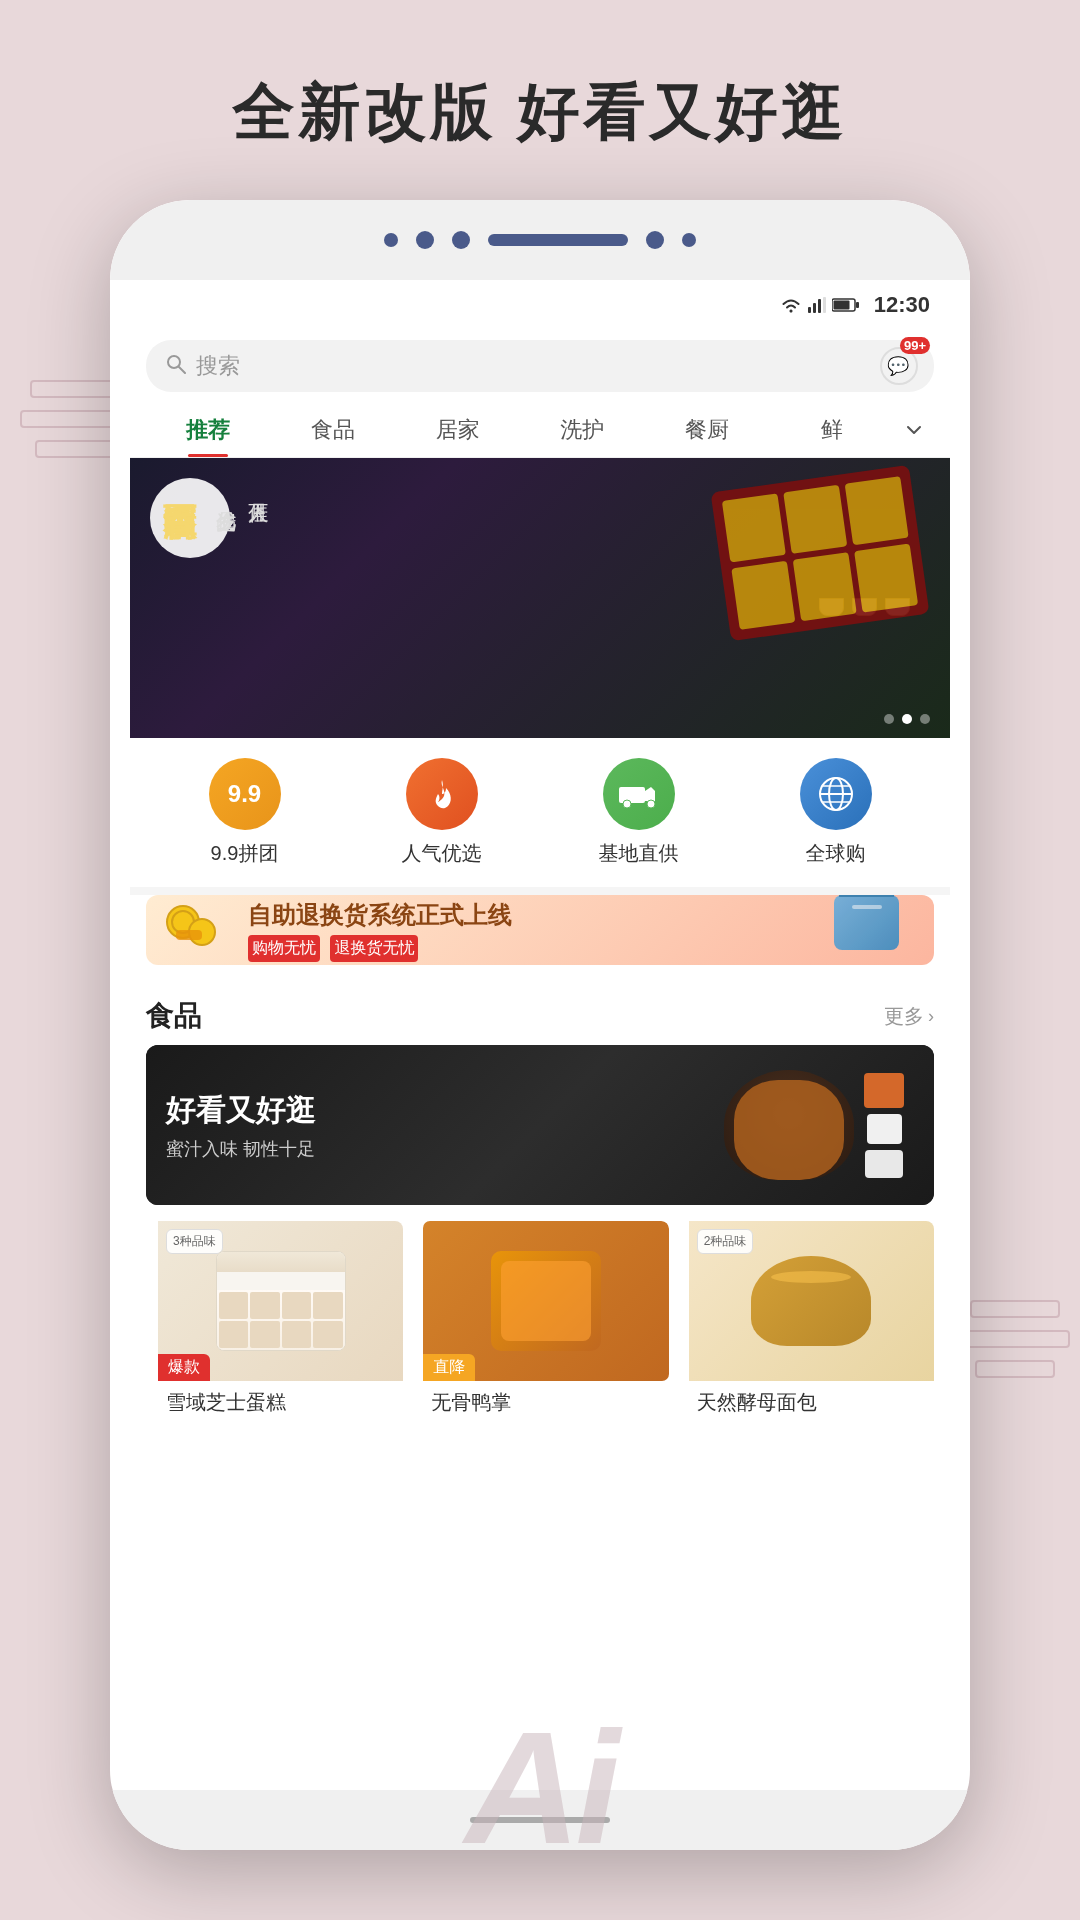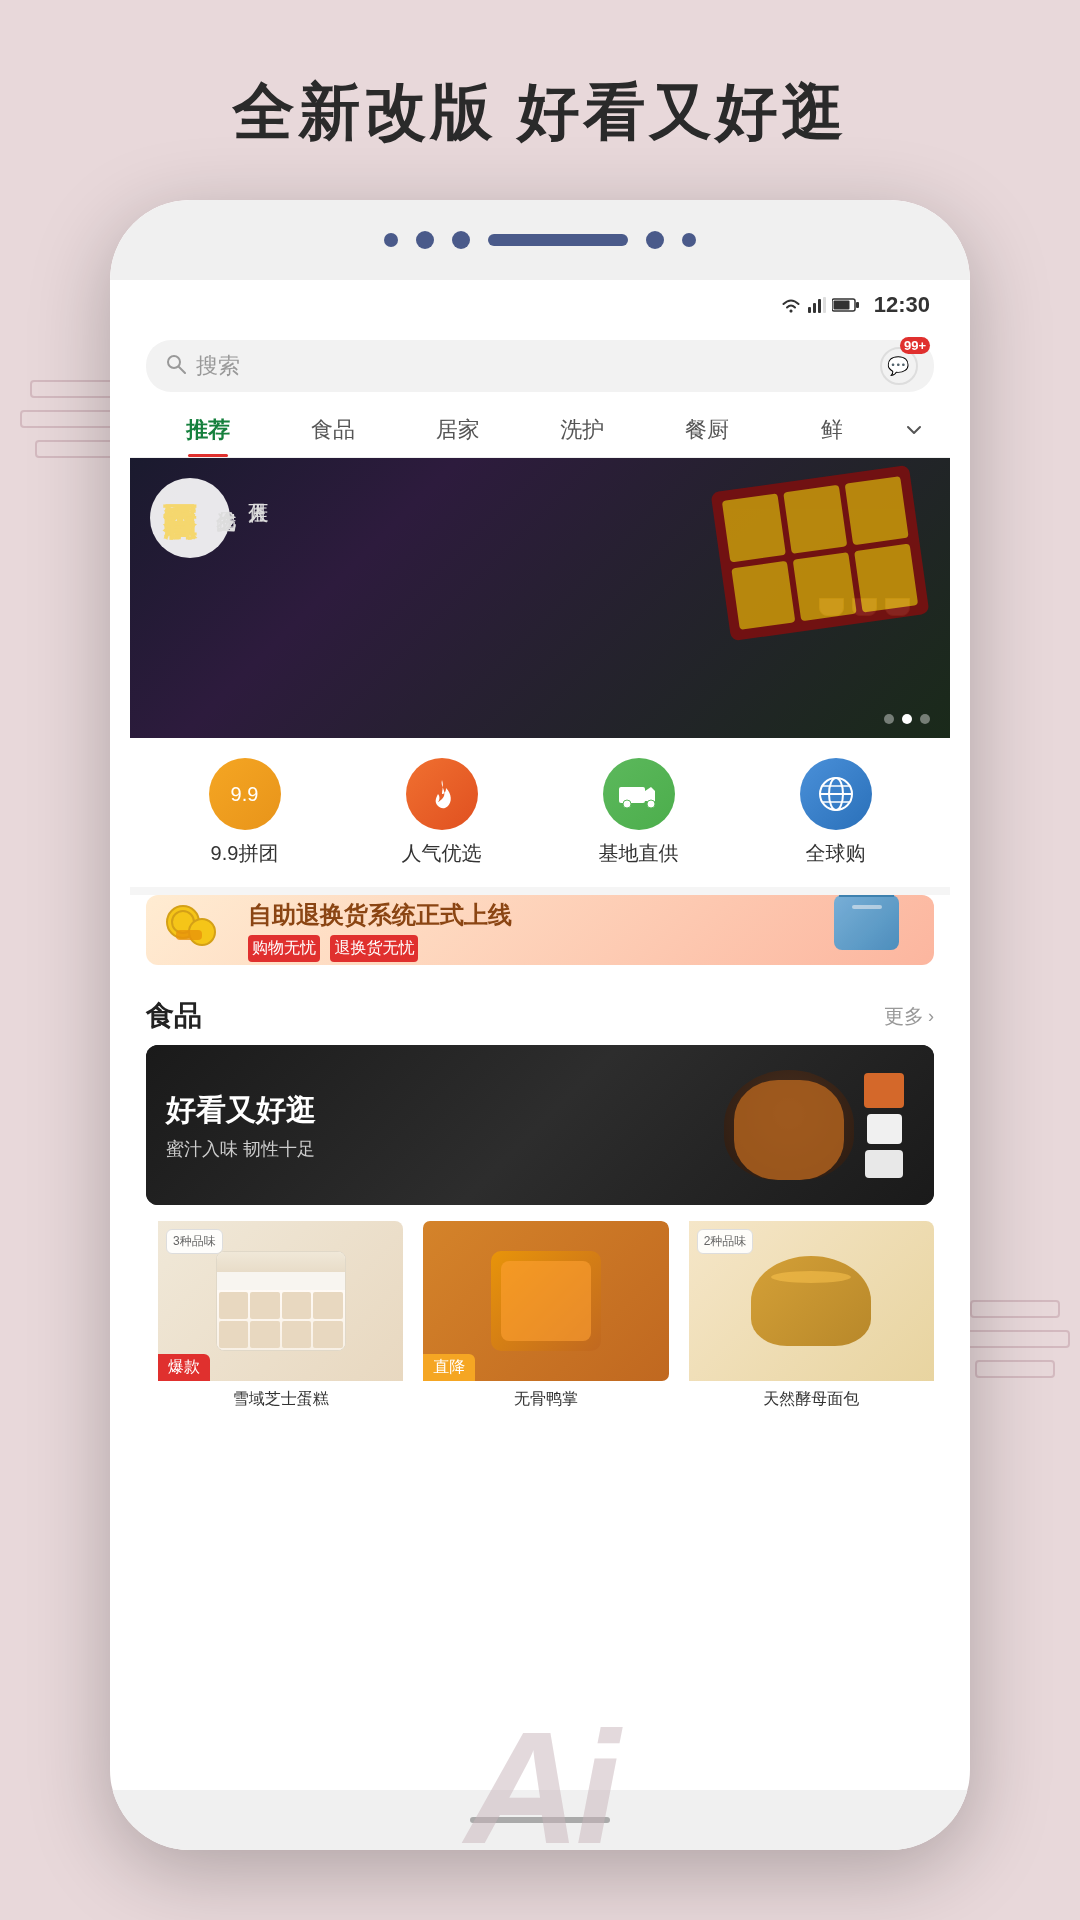--- a/index.html
+++ b/index.html
@@ -260,23 +260,23 @@
       border-radius: 50%;
       display: flex;
       align-items: center;
       justify-content: center;
     }
     .quick-icon.yellow { background: linear-gradient(135deg, #f5a623, #e8941a); }
     .quick-icon.orange { background: linear-gradient(135deg, #f07030, #e05020); }
     .quick-icon.green { background: linear-gradient(135deg, #5cb85c, #4cae4c); }
     .quick-icon.blue { background: linear-gradient(135deg, #4a90d9, #2a70b9); }
     .quick-icon-text {
-      font-size: 20px;
+      font-size: 24px;
       color: #fff;
-      font-weight: 400;
+      font-weight: 700;
       text-align: center;
     }
     .quick-label {
       font-size: 20px;
       color: #333;
     }
 
     
     .promo-banner {
       margin: 0 16px 16px;
@@ -390,24 +390,24 @@
       background: #e0302e;
       color: #fff;
       font-size: 16px;
       padding: 3px 10px;
       border-radius: 0 6px 0 0;
     }
     .product-tag.yellow-tag {
       background: #f5a623;
     }
     .product-name {
-      font-size: 16px;
+      font-size: 20px;
       color: #333;
       padding: 8px 8px 12px;
-      text-align: center;
+      text-align: left;
     }
 
     
     .cake-bg {
       background: linear-gradient(135deg, #f0e8d8, #e8d8c0);
       display: flex;
       align-items: center;
       justify-content: center;
     }
 

